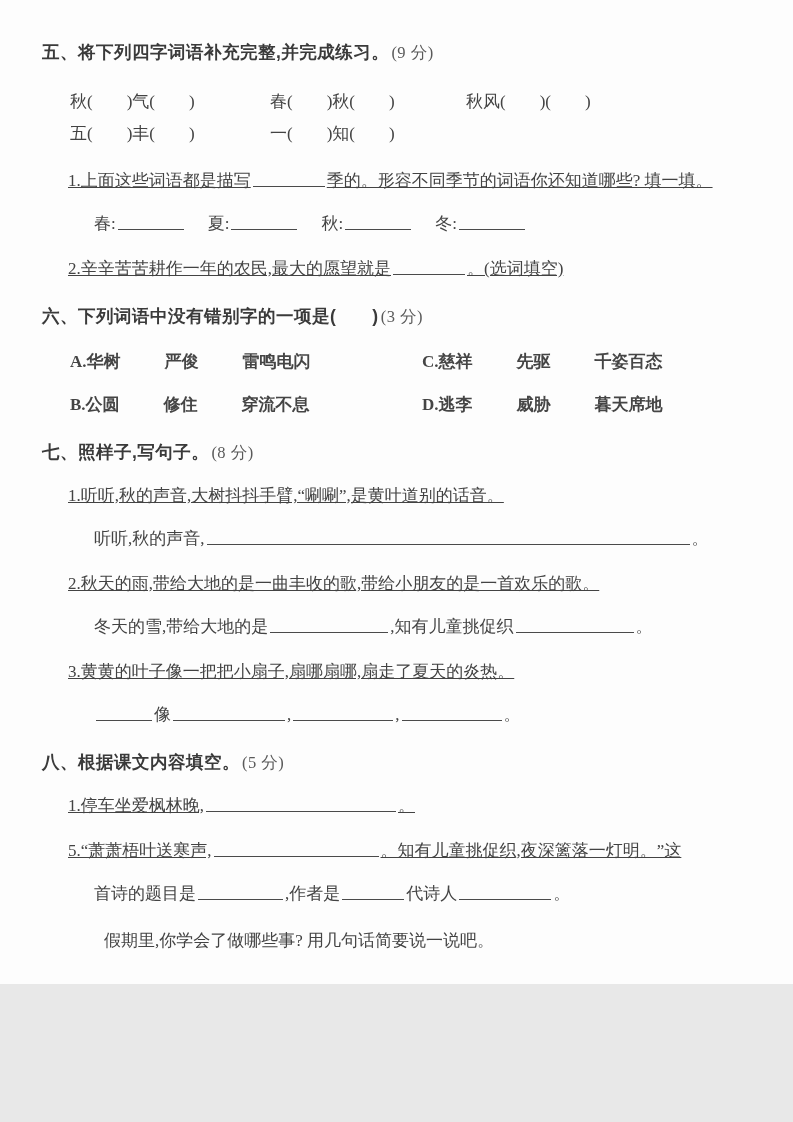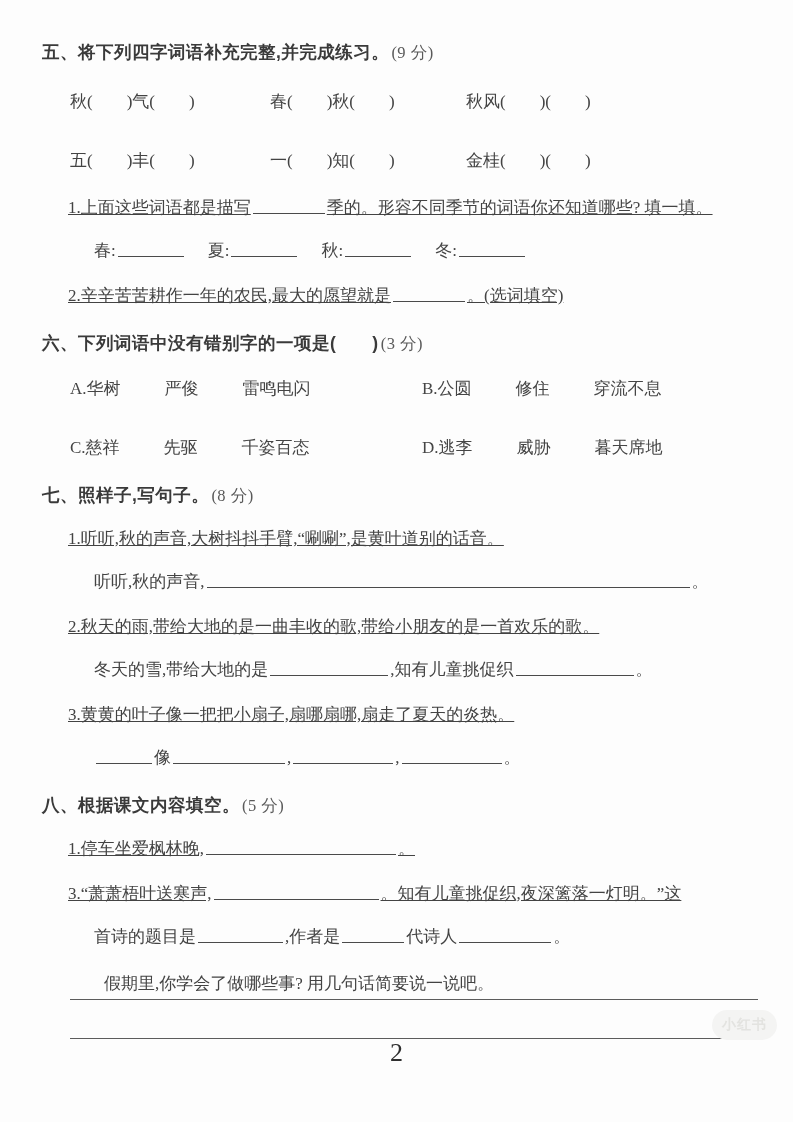--- a/index.html
+++ b/index.html
@@ -1,19 +1,19 @@
 <!DOCTYPE html>
 <html><head>
 <meta charset="utf-8">
 <style>
   * { margin:0; padding:0; box-sizing:border-box; }
   html,body { background:#e8e8e8; }
   .page {
     position:relative;
-    width:793px; height:1122px;
+    width:793px; height:984px;
     margin:0 auto;
     background:#fdfdfd;
     color:#454545;
     font-family:"Liberation Serif","DejaVu Serif",serif;
     font-size:17px;
     overflow:hidden;
   }
   .content { padding:40px 36px 0 42px; }
 
   .sec-heading {
@@ -28,21 +28,21 @@
     font-weight:400;
     font-size:16.5px;
     color:#5a5a5a;
     margin-left:2px;
   }
 
   .word-grid {
     margin:26px 0 24px 28px;
     display:grid;
     grid-template-columns:200px 196px auto;
-    row-gap:36px;
+    row-gap:9px;
     font-size:17px;
     color:#434343;
   }
   .q-line { margin:20px 0 0 26px; color:#434343;text-decoration:underline; }
   .sub-line { margin:20px 0 0 52px; color:#434343; }
 
   .blank {
     display:inline-block;
     border-bottom:1.4px solid #4a4a4a;
     height:1em;
@@ -52,21 +52,22 @@
   .w56{width:56px}.w66{width:66px}.w72{width:72px}.w100{width:100px}
   .w118{width:118px}.w165{width:165px}.w190{width:190px}.w485{width:483px}
   .w85{width:85px}.w62{width:62px}.w92{width:92px}.w112{width:112px}
 
   .seasons { display:flex; gap:22px; margin:20px 0 0 52px; }
 
   .options-grid {
     margin:22px 0 0 28px;
     display:grid;
     grid-template-columns:352px auto;
-    row-gap:36px;
+    row-gap:20px;
+    font-weight:bold;
   }
   .opt { white-space:nowrap; }
   .opt .w ~ .w { margin-left:44px; }.mt20{margin-top:20px}.mt22{margin-top:22px}.mt24{margin-top:24px}
 
   .rule {
     position:absolute; left:70px; width:688px; height:0;
     border-top:1.6px solid #5c5c5c;
   }
   .rule-1 { top:999px; }
   .rule-2 { top:1038px; }
@@ -97,21 +98,20 @@
 
     <div>
       <div class="sec-heading"><span>五、将下列四字词语补充完整,并完成练习。</span><span class="score">(9 分)</span></div>
 
       <div class="word-grid">
         <span>秋(　　)气(　　)</span>
         <span>春(　　)秋(　　)</span>
         <span>秋风(　　)(　　)</span>
         <span>五(　　)丰(　　)</span>
         <span>一(　　)知(　　)</span>
-        <span>金桂(　　)(　　)</span>
       </div>
 
       <div class="q-line">
         <span>1.上面这些词语都是描写</span><span class="blank w72"></span><span>季的。形容不同季节的词语你还知道哪些? 填一填。</span>
       </div>
 
       <div class="seasons">
         <span><span>春:</span><span class="blank w66"></span></span>
         <span><span>夏:</span><span class="blank w66"></span></span>
         <span><span>秋:</span><span class="blank w66"></span></span>
@@ -124,24 +124,24 @@
     </div>
 
     <div class="mt24">
       <div class="sec-heading"><span>六、下列词语中没有错别字的一项是(　　)</span><span class="score">(3 分)</span></div>
 
       <div class="options-grid">
         <div class="opt">
           <span>A.</span><span class="w">华树</span><span class="w">严俊</span><span class="w">雷鸣电闪</span>
         </div>
         <div class="opt">
-          <span>B.</span><span class="w">公圆</span><span class="w">修住</span><span class="w">穿流不息</span>
+          <span>C.</span><span class="w">慈祥</span><span class="w">先驱</span><span class="w">千姿百态</span>
         </div>
         <div class="opt">
-          <span>C.</span><span class="w">慈祥</span><span class="w">先驱</span><span class="w">千姿百态</span>
+          <span>B.</span><span class="w">公圆</span><span class="w">修住</span><span class="w">穿流不息</span>
         </div>
         <div class="opt">
           <span>D.</span><span class="w">逃李</span><span class="w">威胁</span><span class="w">暮天席地</span>
         </div>
       </div>
     </div>
 
     <div class="mt24">
       <div class="sec-heading"><span>七、照样子,写句子。</span><span class="score">(8 分)</span></div>
 
@@ -162,21 +162,21 @@
     </div>
 
     <div class="mt24">
       <div class="sec-heading"><span>八、根据课文内容填空。</span><span class="score">(5 分)</span></div>
 
       <div class="q-line">
         <span>1.停车坐爱枫林晚,</span><span class="blank w190"></span><span>。</span>
       </div>
 
       <div class="q-line mt22">
-        <span>3.“萧萧梧叶送寒声,</span><span class="blank w165"></span><span>。知有儿童挑促织,夜深篱落一灯明。”这</span>
+        <span>5.“萧萧梧叶送寒声,</span><span class="blank w165"></span><span>。知有儿童挑促织,夜深篱落一灯明。”这</span>
       </div>
       <div class="sub-line">
         <span>首诗的题目是</span><span class="blank w85"></span><span>,作者是</span><span class="blank w62"></span><span>代诗人</span><span class="blank w92"></span><span>。</span>
       </div>
     </div>
 
     <div class="mt24">
       <div class="sub-line mt20" style="margin-left:62px"><span>假期里,你学会了做哪些事? 用几句话简要说一说吧。</span></div>
     </div>
 

